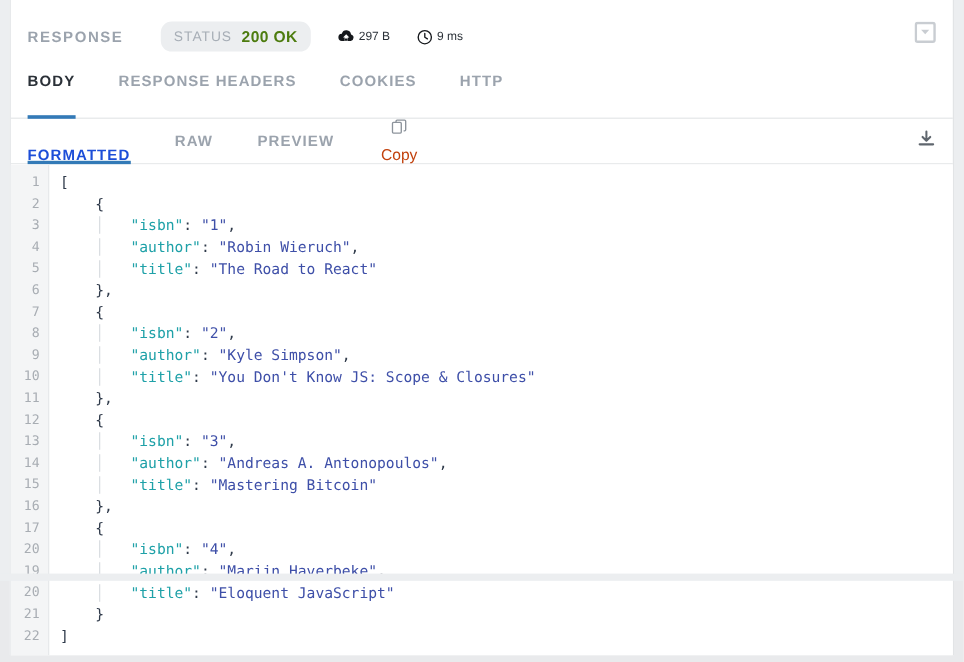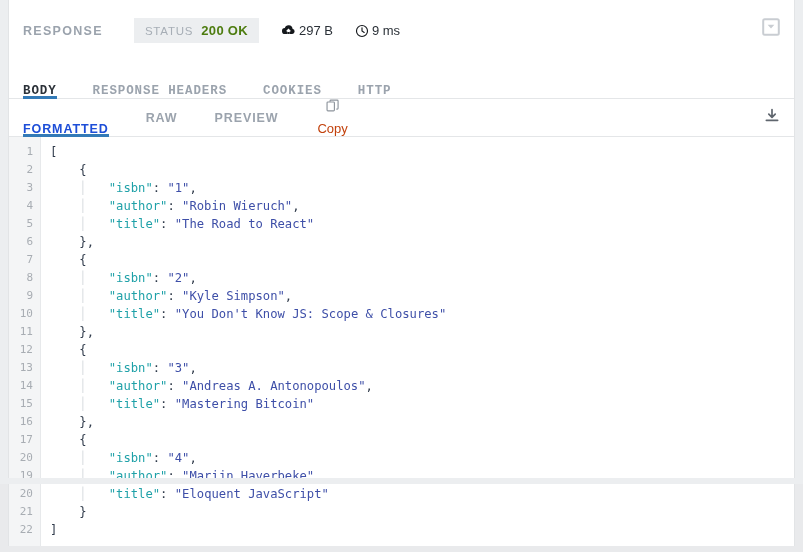--- a/index.html
+++ b/index.html
@@ -56,41 +56,42 @@
 
   .status-chip {
     margin-left: 31px;
     background: #eceef0;
     height: 25px;
     display: flex;
     align-items: center;
     padding: 0 11px;
     box-sizing: border-box;
     gap: 8px;
+    border-radius: 9px;
   }
   .status-chip .st-word {
     font-size: 11.5px;
     letter-spacing: 0.8px;
     color: #a7aeb6;
     font-weight: 500;
     text-transform: uppercase;
   }
   .status-chip .st-code {
     font-size: 13px;
     color: #4d7c0f;
     font-weight: bold;
     letter-spacing: 0.3px;
   }
 
   .meta-item {
     display: flex;
     align-items: center;
     gap: 3px;
     margin-left: 22px;
-    font-size: 13px;
+    font-size: 10px;
     color: #2b3138;
   }
   .meta-item svg { display: block; }
 
   .header-right {
     position: absolute;
     right: 12px;
     top: 18px;
     width: 22px;
     height: 22px;
@@ -106,31 +107,30 @@
     height: 38px;
     display: flex;
     align-items: stretch;
     padding-left: 14px;
     box-sizing: border-box;
     border-bottom: 1px solid #e4e6e8;
     position: relative;
   }
   .tab {
     display: flex;
-    align-items: flex-end;
+    align-items: flex-start;
     font-size: 12.5px;
     letter-spacing: 0.9px;
     color: #9ba3ad;
     font-weight: 600;
     text-transform: uppercase;
     margin-right: 36px;
     position: relative;
     cursor: pointer;
     white-space: nowrap;
-    font-family: Liberation Mono, monospace;
   }
   .tab.active { color: #2b3138; }
   .tab.active::after {
     content: "";
     position: absolute;
     left: 0; right: 0;
     bottom: -1px;
     height: 3px;
     background: #337ab7;
   }

